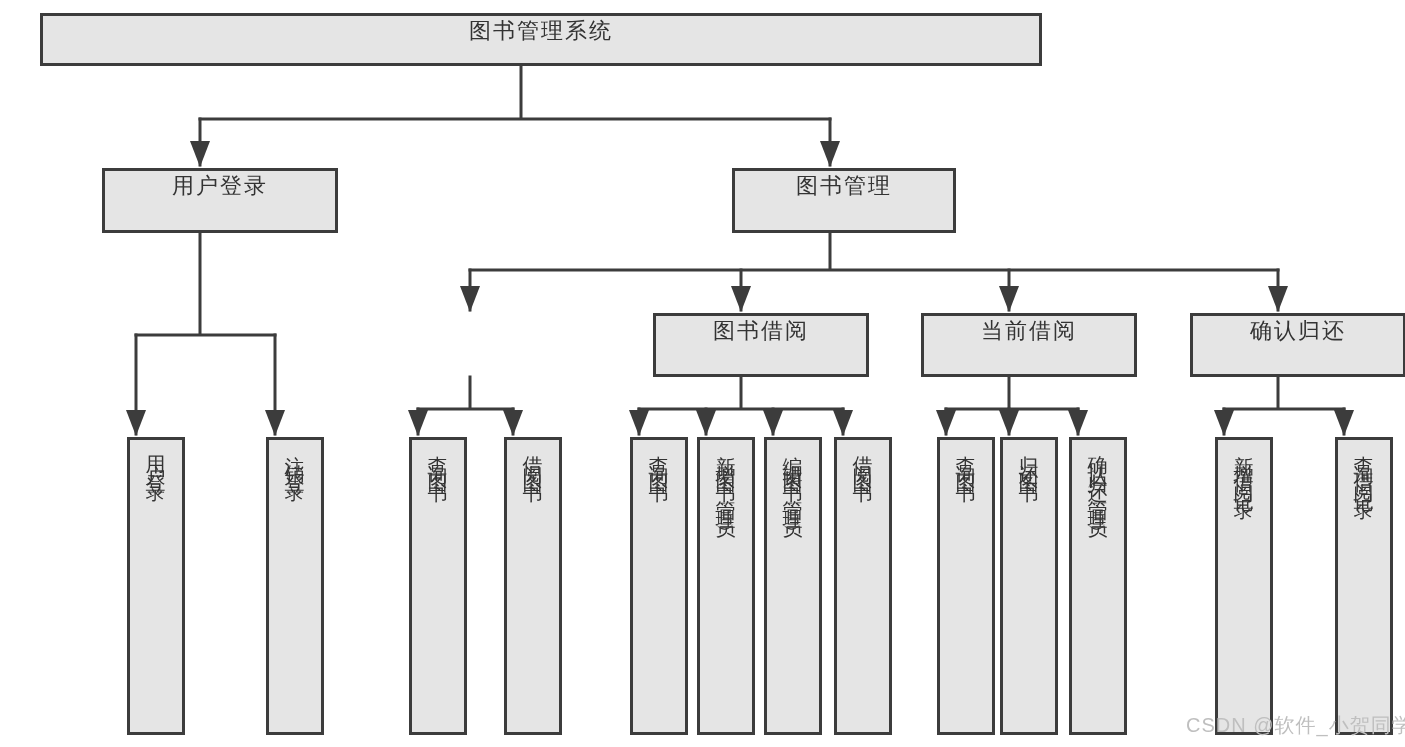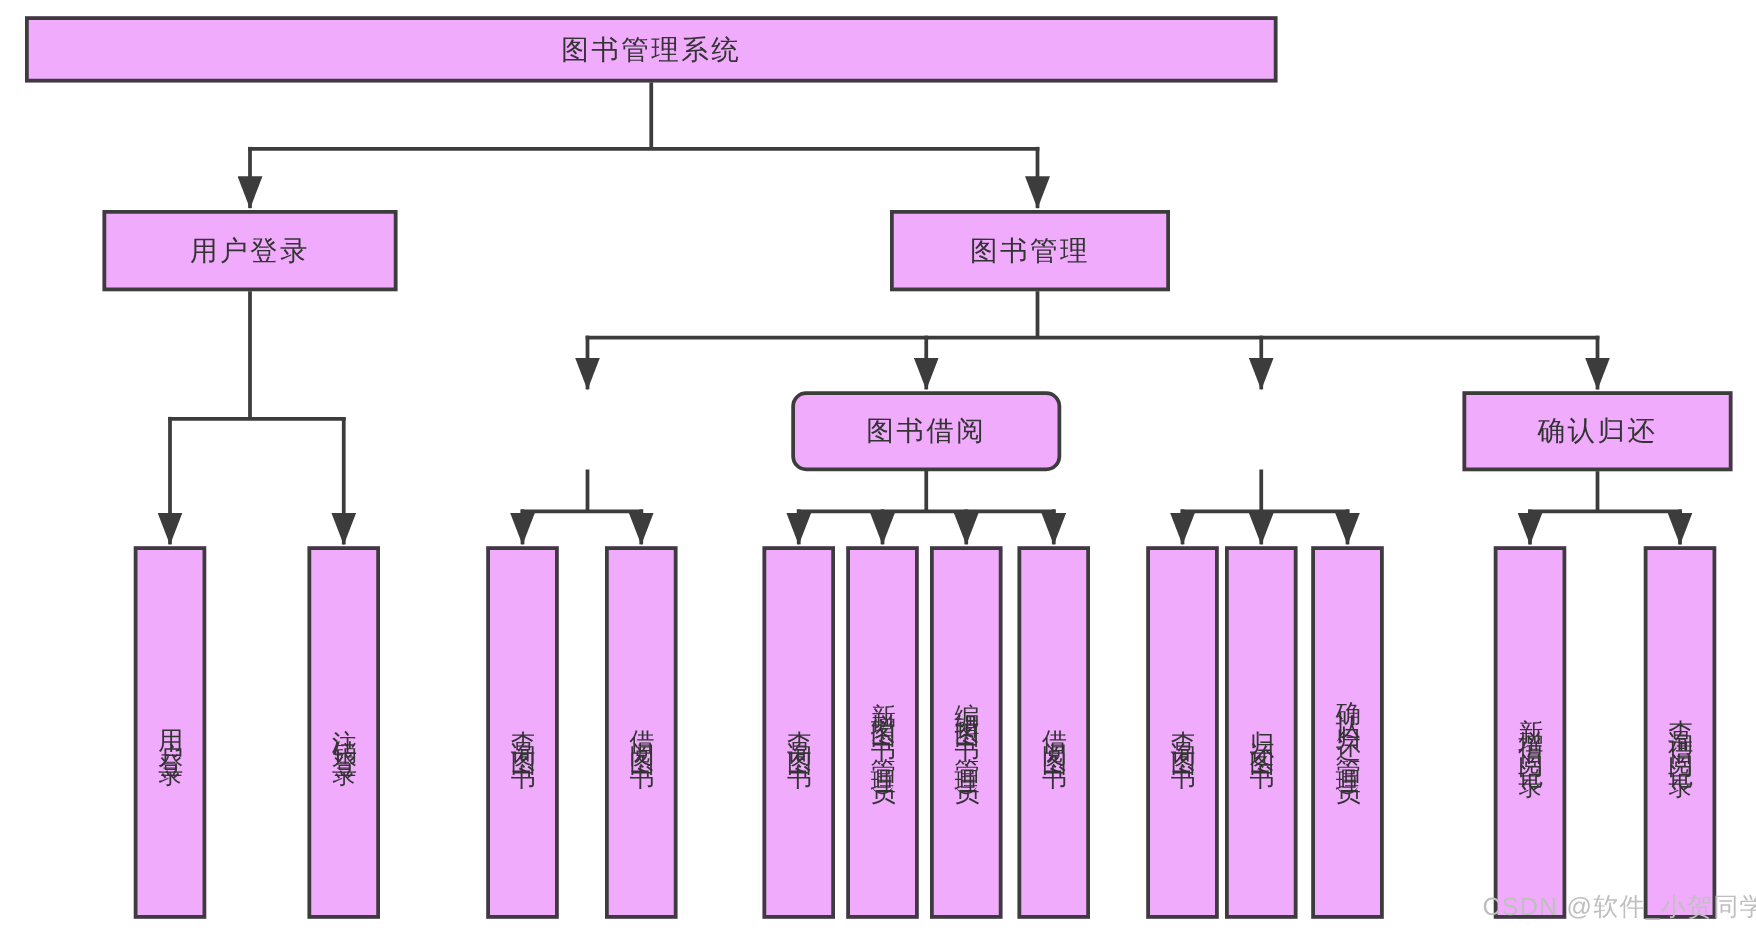--- a/index.html
+++ b/index.html
@@ -19,37 +19,37 @@
     position: absolute;
     left: 0;
     top: 0;
     width: 1405px;
     height: 747px;
   }
   .box {
     position: absolute;
     box-sizing: border-box;
     border: 3px solid #3c3c3c;
-    background: #f0abfc;
+    background: #e5e5e5;
     display: flex;
-    align-items: center;
     justify-content: center;
     color: #333333;
+    margin-left: 20px;
   }
   .hbox .label {
     font-size: 22px;
     letter-spacing: 2px;
     white-space: nowrap;
   }
   .root-box   { left: 20px;   top: 13px;  width: 1002px; height: 53px; }
   .l2-user    { left: 82px;   top: 168px; width: 236px;  height: 65px; }
   .l2-book    { left: 712px;  top: 168px; width: 224px;  height: 65px; }
   .l3 { top: 313px; width: 216px; height: 64px; }
   .l3-newbook { left: 362px; }
-  .l3-borrow  { left: 633px; border-radius: 12px; }
+  .l3-borrow  { left: 633px; }
   .l3-current { left: 901px; }
   .l3-record  { left: 1170px; }
   .leaf {
     top: 437px;
     width: 58px;
     height: 298px;
   }
   .leaf .label {
     writing-mode: vertical-lr;
     text-orientation: mixed;
@@ -136,20 +136,23 @@
   <div class="box hbox l2-user">
     <span class="label">用户登录</span>
   </div>
   <div class="box hbox l2-book">
     <span class="label">图书管理</span>
   </div>
 
   <div class="box hbox l3 l3-borrow">
     <span class="label">图书借阅</span>
   </div>
+  <div class="box hbox l3 l3-current">
+    <span class="label">当前借阅</span>
+  </div>
   <div class="box hbox l3 l3-record">
     <span class="label">确认归还</span>
   </div>
 
   <div class="box leaf leaf-1">
     <span class="label">用户登录</span>
   </div>
   <div class="box leaf leaf-2">
     <span class="label">注销登录</span>
   </div>

